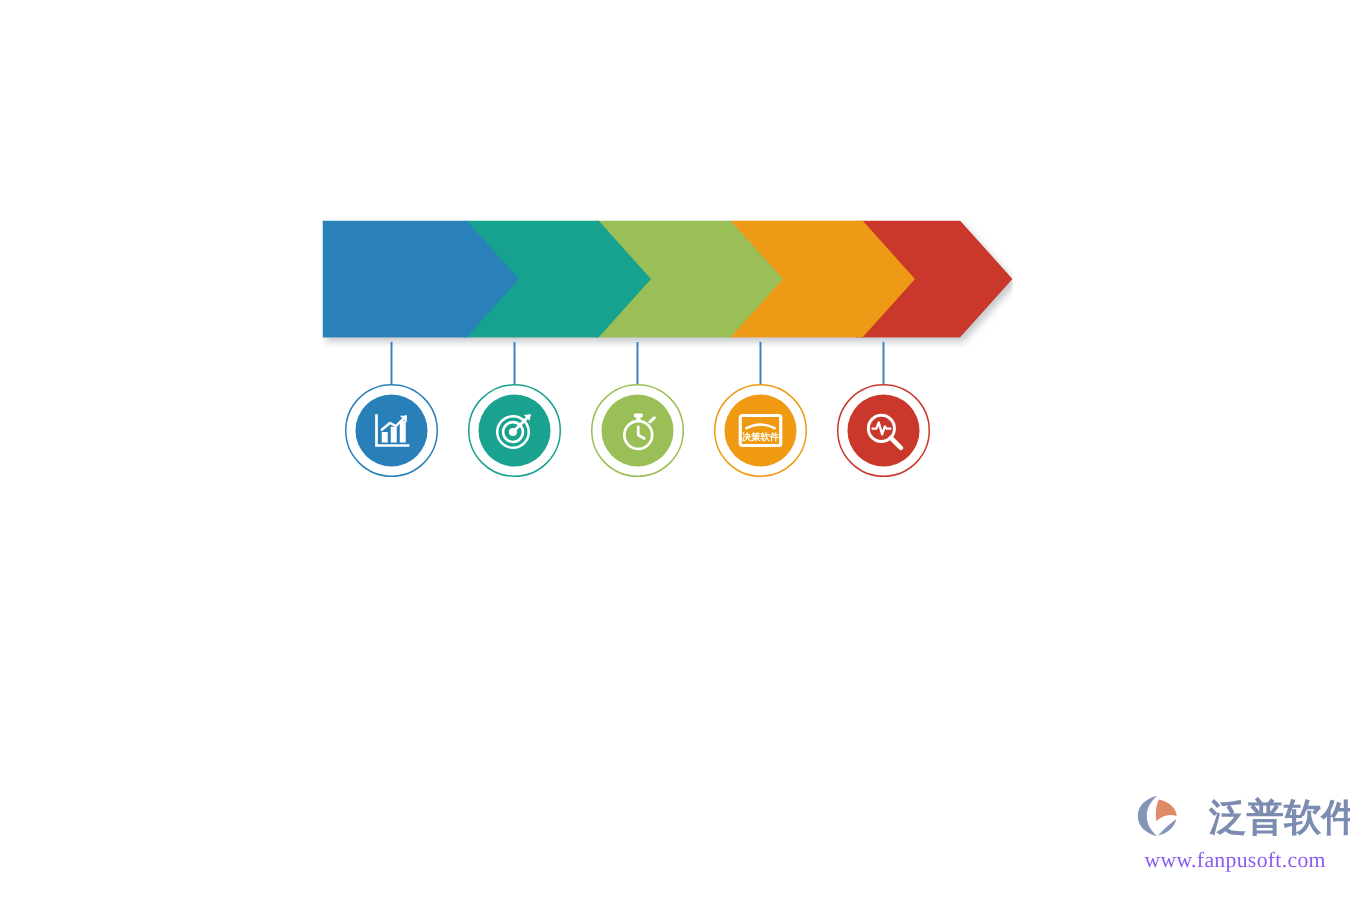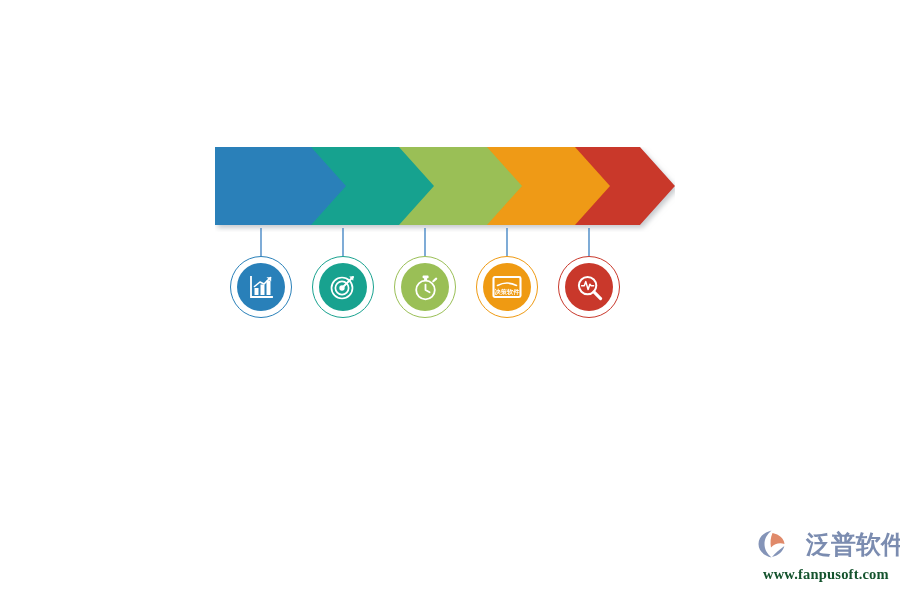--- a/index.html
+++ b/index.html
@@ -113,23 +113,23 @@
     font-size: 25px;
     font-weight: bold;
     line-height: 1;
     font-family: "DejaVu Sans", "Liberation Sans", sans-serif;
     white-space: nowrap;
   }
   .brand-url {
     position: absolute;
     left: 6px;
     top: 37px;
-    color: #14532d;
+    color: #8b5cf6;
     font-size: 14.5px;
-    font-weight: bold;
+    font-weight: normal;
     letter-spacing: 0.2px;
     font-family: "Liberation Serif", serif;
     white-space: nowrap;
   }
 </style>
 </head>
 <body>
 
 <div id="stage">
 

